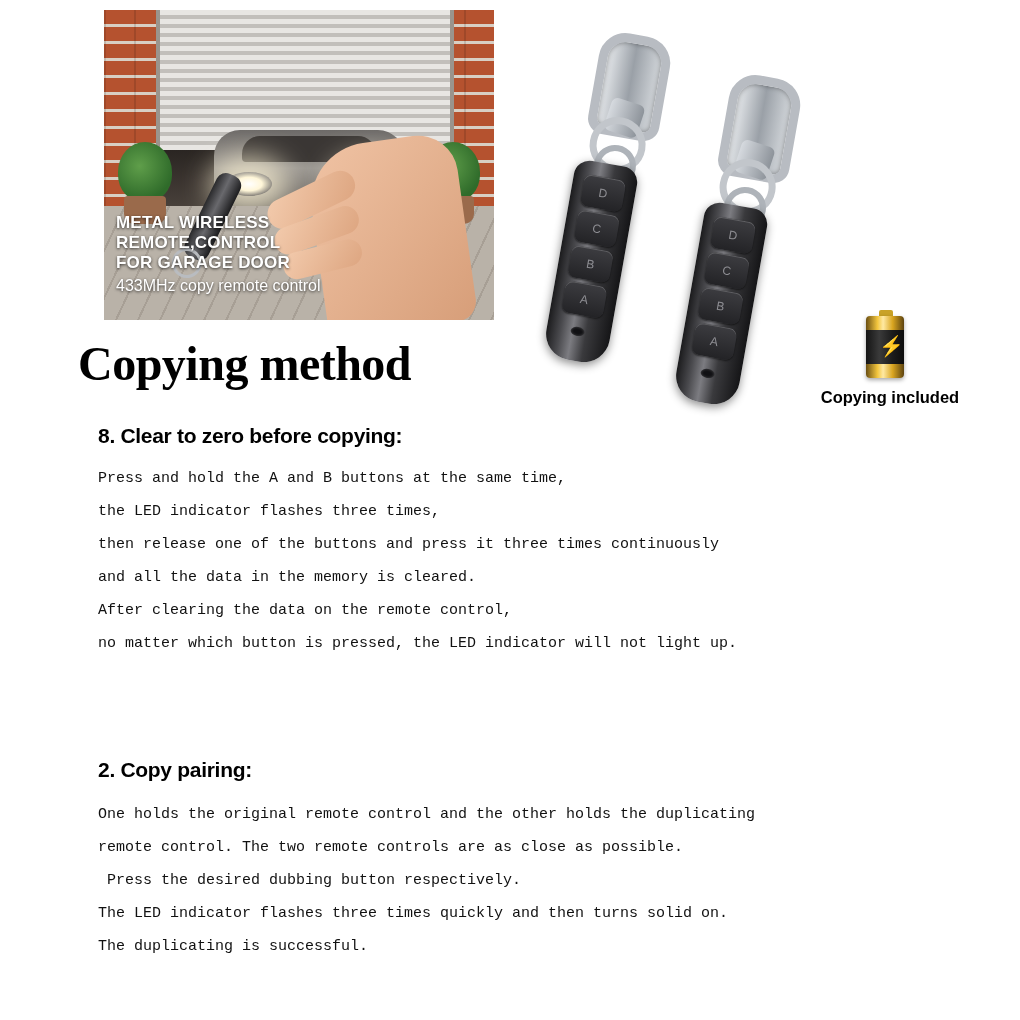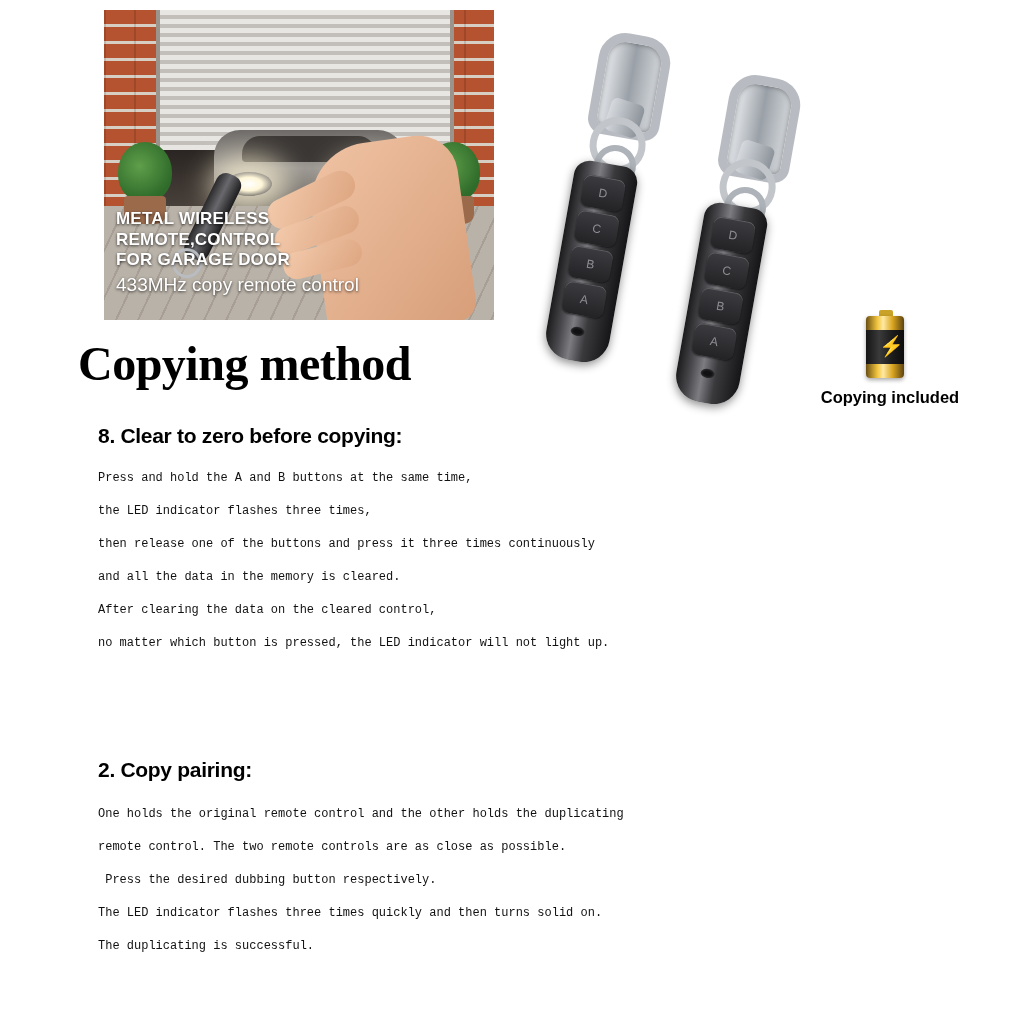--- a/index.html
+++ b/index.html
@@ -178,21 +178,21 @@
     color: #ffffff;
     line-height: 1.18;
     text-shadow: 0 1px 3px rgba(0,0,0,.75);
   }
   .photo-caption .t1 {
     font-size: 17px;
     font-weight: bold;
     letter-spacing: .2px;
   }
   .photo-caption .t2 {
-    font-size: 19px;
+    font-size: 16px;
     margin-top: 4px;
   }
 
   
   .remotes {
     position: absolute;
     left: 540px;
     top: 10px;
     width: 420px;
     height: 390px;
@@ -361,21 +361,21 @@
     letter-spacing: -0.3px;
   }
   .s1-title { top: 424px; }
   .s2-title { top: 758px; }
 
   .para {
     position: absolute;
     left: 98px;
     width: 830px;
     font-family: "Liberation Mono", monospace;
-    font-size: 12px;
+    font-size: 15px;
     color: #111;
     line-height: 33px;
   }
   .s1-body { top: 462px; }
   .s2-body { top: 798px; }
   .para div { white-space: pre; }
 </style>
 </head>
 <body>
 
@@ -455,21 +455,21 @@
 </div>
 
 <div class="headline">Copying method</div>
 
 <div class="section-title s1-title">8. Clear to zero before copying:</div>
 <div class="para s1-body">
   <div>Press and hold the A and B buttons at the same time,</div>
   <div>the LED indicator flashes three times,</div>
   <div>then release one of the buttons and press it three times continuously</div>
   <div>and all the data in the memory is cleared.</div>
-  <div>After clearing the data on the cleared control,</div>
+  <div>After clearing the data on the remote control,</div>
   <div>no matter which button is pressed, the LED indicator will not light up.</div>
 </div>
 
 <div class="section-title s2-title">2. Copy pairing:</div>
 <div class="para s2-body">
   <div>One holds the original remote control and the other holds the duplicating</div>
   <div>remote control. The two remote controls are as close as possible.</div>
   <div> Press the desired dubbing button respectively.</div>
   <div>The LED indicator flashes three times quickly and then turns solid on.</div>
   <div>The duplicating is successful.</div>

